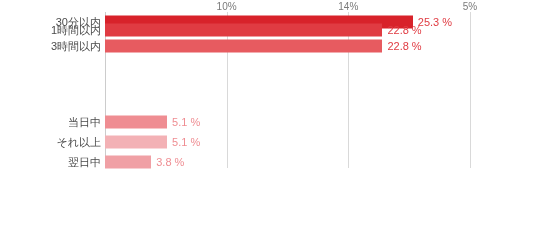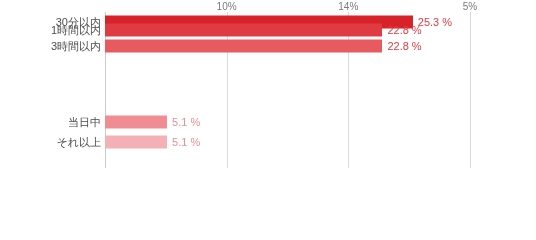--- a/index.html
+++ b/index.html
@@ -114,14 +114,19 @@
       <div class="row" style="top: 100px; height: 20px; padding-left: 23px;">
         <div class="cat-label" style="color: rgb(74, 74, 74);">当日中</div>
         <div class="bar" style="width: 62.05px; background: rgb(239, 141, 146);"></div>
         <div class="val-label" style="left: 67.05px; color: rgb(239, 141, 146);">5.1 %</div>
       </div>
       <div class="row" style="top: 120px; height: 20px;">
         <div class="cat-label" style="color: rgb(74, 74, 74);">それ以上</div>
         <div class="bar" style="width: 62.05px; background: rgb(243, 177, 181);"></div>
         <div class="val-label" style="left: 67.05px; color: rgb(239, 141, 146);">5.1 %</div>
       </div>
+      <div class="row" style="top: 140px; height: 20px;">
+        <div class="cat-label" style="color: rgb(74, 74, 74);">翌日中</div>
+        <div class="bar" style="width: 46.2333px; background: rgb(240, 160, 165);"></div>
+        <div class="val-label" style="left: 51.2333px; color: rgb(239, 141, 146);">3.8 %</div>
+      </div>
     </div>
 </div>
 
 </body></html>

